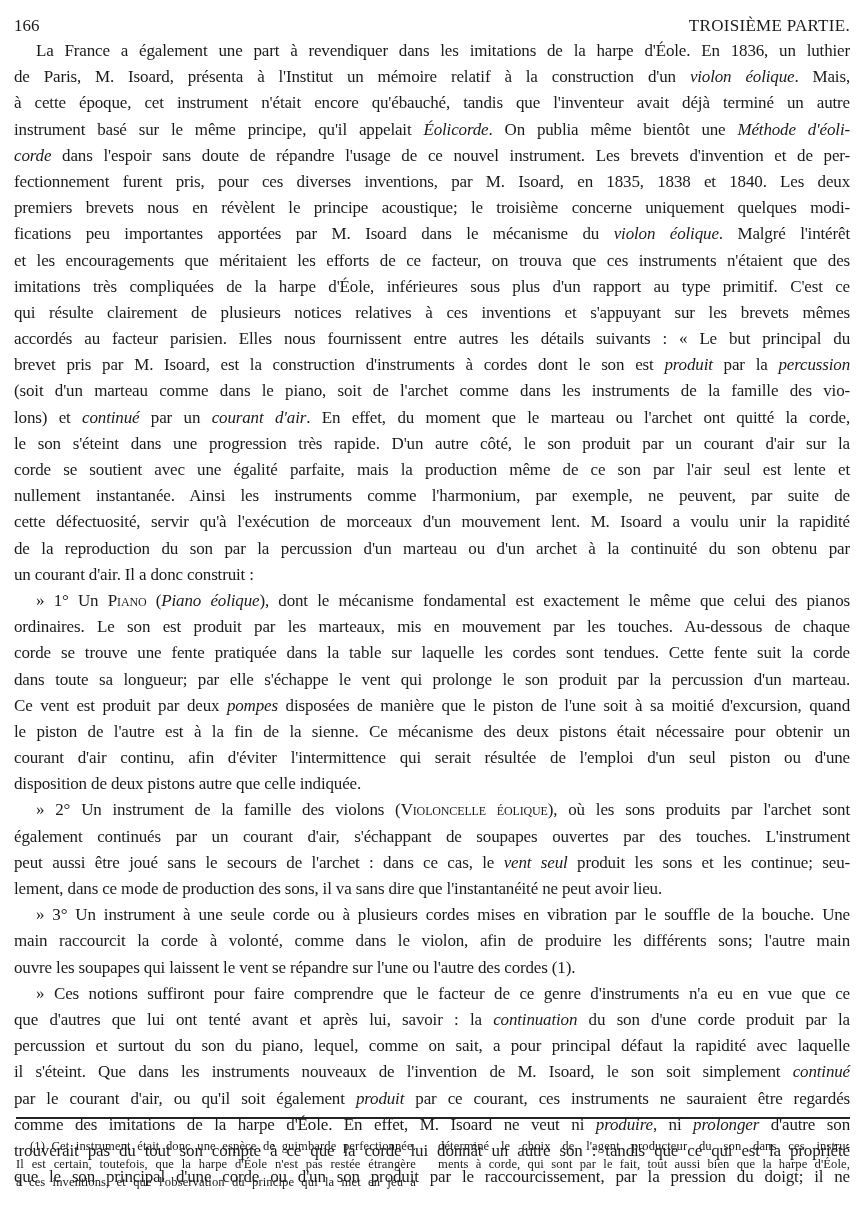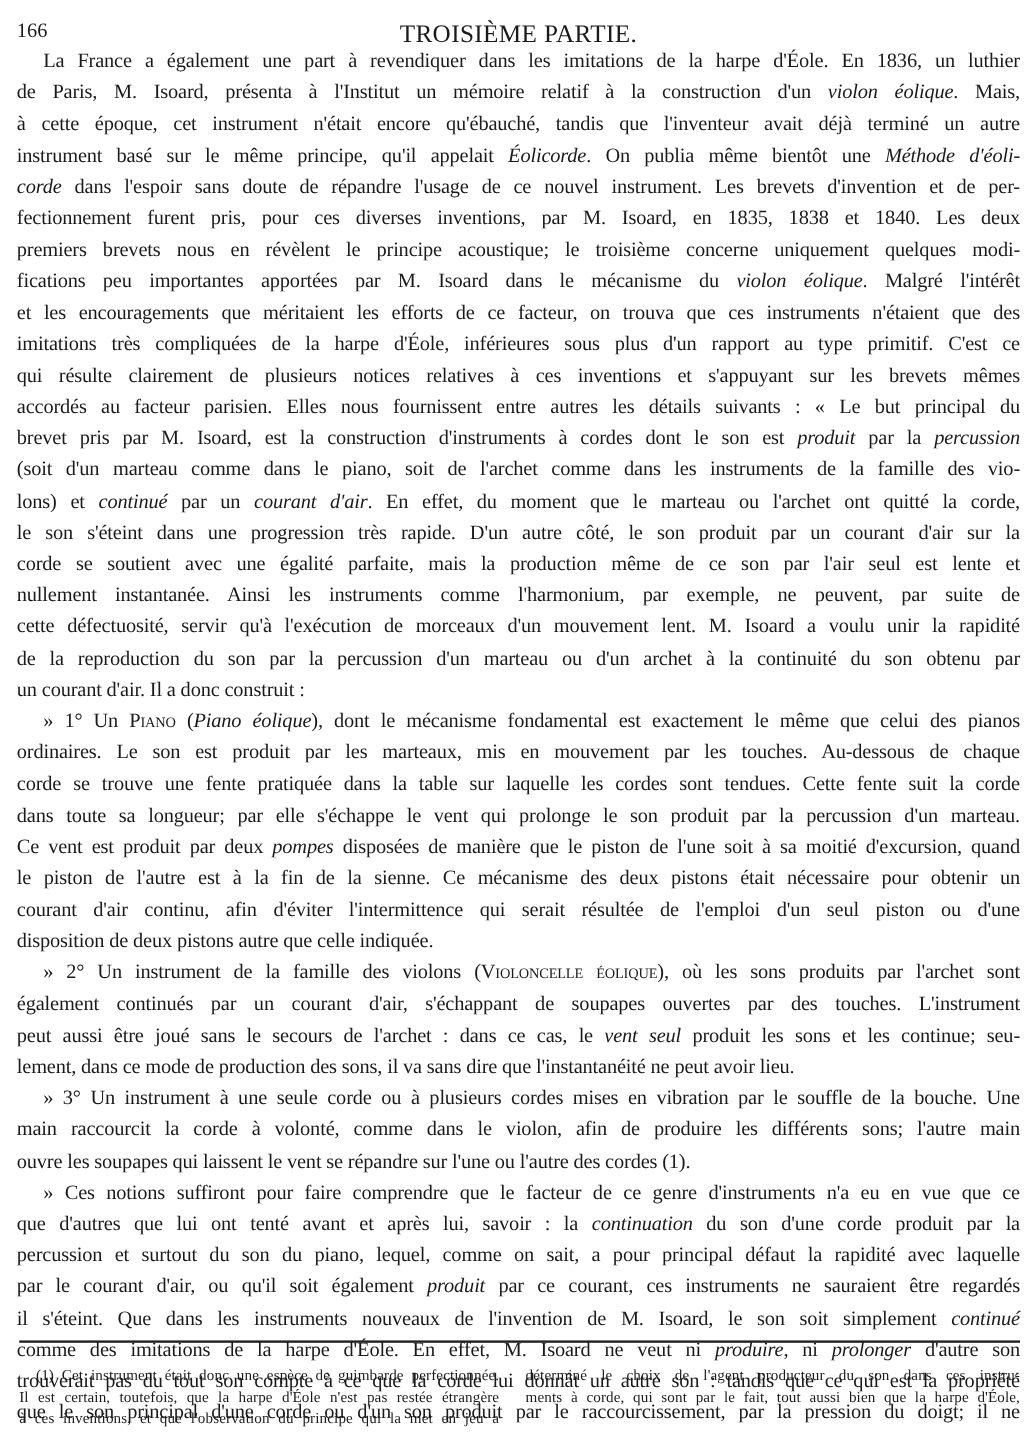--- a/index.html
+++ b/index.html
@@ -3,21 +3,21 @@
 <meta charset="utf-8">
 <style>
   html, body { margin: 0; padding: 0; background: #ffffff; }
   body {
     width: 860px; height: 1213px; position: relative; overflow: hidden;
     font-family: "Liberation Serif", "DejaVu Serif", serif;
     color: #1a1a1a;
   }
   .header { position: absolute; top: 16px; left: 14px; right: 10px; height: 24px; }
   .page-number { position: absolute; left: 0; top: 0; font-size: 17px; }
-  .running-head { position: absolute; left: 0; right: 0; top: 0; text-align: center; font-size: 21px; letter-spacing: 0.3px; }
+  .running-head { position: absolute; left: 0; right: 0; top: 0; text-align: right; font-size: 17px; letter-spacing: 0.3px; }
   .body { position: absolute; top: 38px; left: 14px; width: 836px; }
   .line {
     font-size: 17px; line-height: 26.2px; height: 26.2px;
     white-space: nowrap; text-align: justify; text-align-last: justify;
     letter-spacing: -0.15px;
   }
   .line.indent { padding-left: 22px; }
   .line.last { text-align-last: left; }
   .rule { position: absolute; top: 1117px; left: 16px; width: 834px; height: 2px; background: #222; }
   .footnotes { position: absolute; top: 1137px; left: 16px; width: 836px; }
@@ -74,22 +74,22 @@
     <div class="line indent"><span>» 2° Un instrument de la famille des violons (</span><span class="sc">Violoncelle éolique</span><span>), où les sons produits par l'archet sont</span></div>
     <div class="line"><span>également continués par un courant d'air, s'échappant de soupapes ouvertes par des touches. L'instrument</span></div>
     <div class="line"><span>peut aussi être joué sans le secours de l'archet : dans ce cas, le </span><i>vent seul</i><span> produit les sons et les continue; seu-</span></div>
     <div class="line last"><span>lement, dans ce mode de production des sons, il va sans dire que l'instantanéité ne peut avoir lieu.</span></div>
     <div class="line indent"><span>» 3° Un instrument à une seule corde ou à plusieurs cordes mises en vibration par le souffle de la bouche. Une</span></div>
     <div class="line"><span>main raccourcit la corde à volonté, comme dans le violon, afin de produire les différents sons; l'autre main</span></div>
     <div class="line last"><span>ouvre les soupapes qui laissent le vent se répandre sur l'une ou l'autre des cordes (1).</span></div>
     <div class="line indent"><span>» Ces notions suffiront pour faire comprendre que le facteur de ce genre d'instruments n'a eu en vue que ce</span></div>
     <div class="line"><span>que d'autres que lui ont tenté avant et après lui, savoir : la </span><i>continuation</i><span> du son d'une corde produit par la</span></div>
     <div class="line"><span>percussion et surtout du son du piano, lequel, comme on sait, a pour principal défaut la rapidité avec laquelle</span></div>
+    <div class="line"><span>il s'éteint. Que dans les instruments nouveaux de l'invention de M. Isoard, le son soit simplement </span><i>continué</i></div>
     <div class="line"><span>par le courant d'air, ou qu'il soit également </span><i>produit</i><span> par ce courant, ces instruments ne sauraient être regardés</span></div>
-    <div class="line"><span>il s'éteint. Que dans les instruments nouveaux de l'invention de M. Isoard, le son soit simplement </span><i>continué</i></div>
     <div class="line"><span>comme des imitations de la harpe d'Éole. En effet, M. Isoard ne veut ni </span><i>produire</i><span>, ni </span><i>prolonger</i><span> d'autre son</span></div>
     <div class="line"><span>trouverait pas du tout son compte à ce que la corde lui donnât un autre son : tandis que ce qui est la propriété</span></div>
     <div class="line"><span>que le son principal d'une corde ou d'un son produit par le raccourcissement, par la pression du doigt; il ne</span></div>
   </div>
 
 <div class="rule"></div>
 
 <div class="footnotes">
   <div class="fn-col left" id="fn-left">
       <div class="fn-line indent"><span>(1) Cet instrument était donc une espèce de guimbarde perfectionnée.</span></div>

